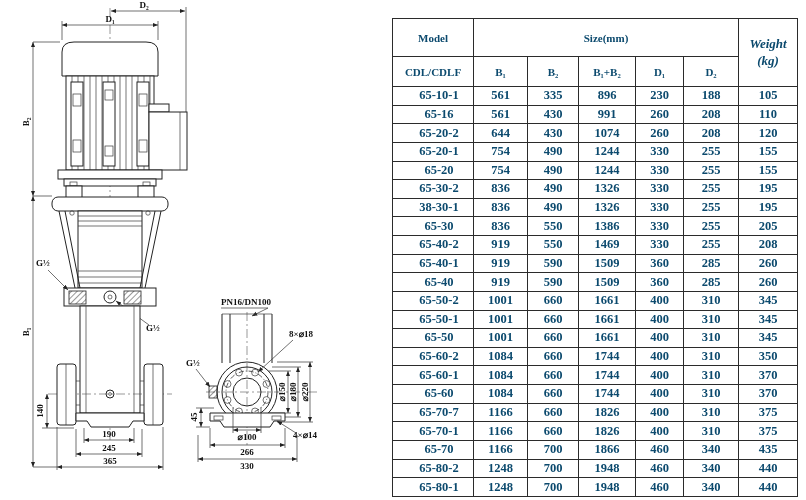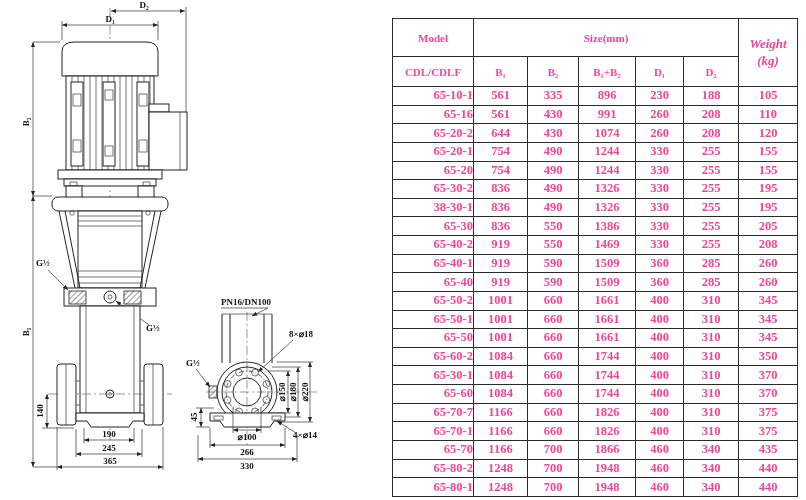--- a/index.html
+++ b/index.html
@@ -1,36 +1,36 @@
 <!DOCTYPE html>
 <html><head>
 <meta charset="utf-8">
 <style>
   html,body{margin:0;padding:0;background:#fff;}
   #page{position:relative;width:806px;height:500px;background:#fff;overflow:hidden;
-        font-family:"Liberation Serif","DejaVu Serif",serif;color:#ec4899;}
+        font-family:"Liberation Serif","DejaVu Serif",serif;color:#0c4a6e;}
   #drawing{position:absolute;left:0;top:0;width:392px;height:500px;}
   
   .ln{fill:none;stroke:#222;stroke-width:1;}
   .thin{fill:none;stroke:#3a3a3a;stroke-width:0.7;}
   .wh{fill:#fff;stroke:#222;stroke-width:1;}
   .cl{fill:none;stroke:#555;stroke-width:0.6;stroke-dasharray:9 3 2 3;}
   .dim{fill:none;stroke:#333;stroke-width:0.7;}
   .bolt{fill:none;stroke:#333;stroke-width:0.8;stroke-dasharray:5 2 1 2;}
   text.dl{font:bold 9px "Liberation Serif","DejaVu Serif",serif;fill:#111;}
   
   #tablebox{position:absolute;left:392px;top:18px;}
   table.dim-table{border-collapse:collapse;table-layout:fixed;width:405px;height:479px;
       font-family:"Liberation Serif","DejaVu Serif",serif;font-weight:bold;}
   .dim-table th,.dim-table td{border:1px solid #2b2b2b;padding:0;text-align:center;
       font-size:12.5px;white-space:nowrap;overflow:hidden;}
   .dim-table thead tr.r1{height:38px;}
   .dim-table thead tr.r2{height:30px;}
   .dim-table thead th{font-size:11px;}
-  .dim-table td.model-col{text-align:right;padding-left:12px;}
+  .dim-table td.model-col{text-align:center;padding-left:12px;}
   .dim-table th.weight-th{font-size:13px;line-height:1.25;font-style:italic;}
 </style>
 </head>
 <body>
 
 <div id="page">
 
   <svg id="drawing" viewBox="0 0 392 500">
     <defs>
       <marker id="arr" markerWidth="9" markerHeight="8" refX="7.5" refY="3" orient="auto-start-reverse">
@@ -410,21 +410,21 @@
           <tr>
             <td class="model-col">65-60-2</td>
             <td>1084</td>
             <td>660</td>
             <td>1744</td>
             <td>400</td>
             <td>310</td>
             <td>350</td>
           </tr>
           <tr>
-            <td class="model-col">65-30-1</td>
+            <td class="model-col">65-60-1</td>
             <td>1084</td>
             <td>660</td>
             <td>1744</td>
             <td>400</td>
             <td>310</td>
             <td>370</td>
           </tr>
           <tr>
             <td class="model-col">65-60</td>
             <td>1084</td>

